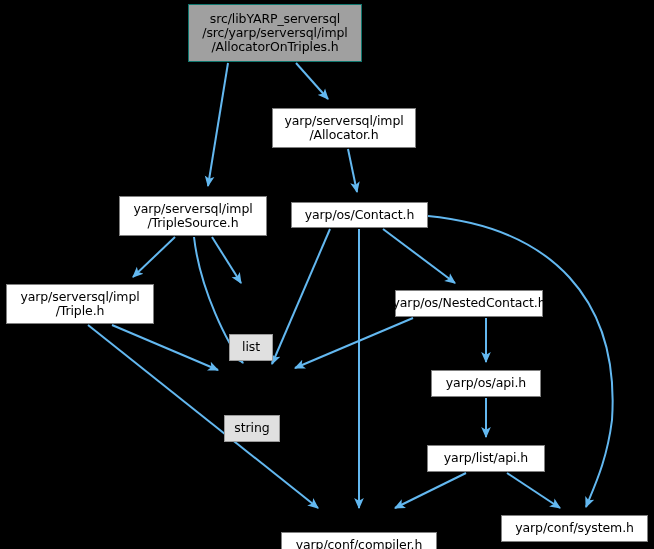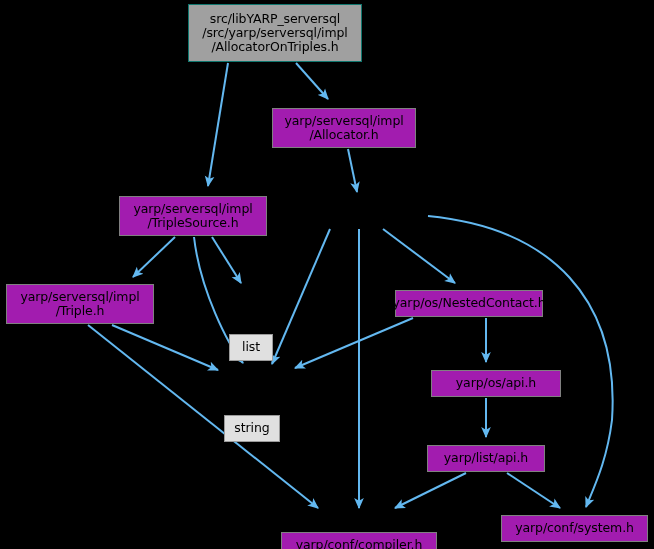--- a/index.html
+++ b/index.html
@@ -28,21 +28,21 @@
     box-sizing: border-box;
     display: flex;
     align-items: center;
     justify-content: center;
     text-align: center;
     line-height: 1.14;
     font-size: 12.5px;
     color: #000000;
     white-space: pre-line;
     border: 1px solid #808080;
-    background: #a21caf;
+    background: #ffffff;
     letter-spacing: -0.1px;
   }
   .node.root {
     background: #a0a0a0;
     border: 1px solid #0f766e;
   }
   .node.std {
     background: #e0e0e0;
     border: 1px solid #9a9a9a;
     margin-top: 44px;
@@ -91,39 +91,42 @@
   <div class="node" style="left:272px; top:108px; width:144px; height:40px;">
     <span class="label">yarp/serversql/impl
 /Allocator.h</span>
   </div>
 
   <div class="node" style="left:119px; top:196px; width:148px; height:40px;">
     <span class="label">yarp/serversql/impl
 /TripleSource.h</span>
   </div>
 
+  <div class="node" style="left:291px; top:202px; width:137px; height:26px;">
+    <span class="label">yarp/os/Contact.h</span>
+  </div>
 
   <div class="node" style="left:6px; top:284px; width:148px; height:40px;">
     <span class="label">yarp/serversql/impl
 /Triple.h</span>
   </div>
 
   <div class="node std" style="left:229px; top:290px; width:44px; height:27px;">
     <span class="label">list</span>
   </div>
 
   <div class="node" style="left:395px; top:290px; width:148px; height:27px;">
     <span class="label">yarp/os/NestedContact.h</span>
   </div>
 
   <div class="node std" style="left:224px; top:371px; width:56px; height:27px;">
     <span class="label">string</span>
   </div>
 
-  <div class="node" style="left:431px; top:370px; width:130px; height:27px;">
+  <div class="node" style="left:431px; top:370px; width:110px; height:27px;">
     <span class="label">yarp/os/api.h</span>
   </div>
 
   <div class="node" style="left:427px; top:445px; width:118px; height:27px;">
     <span class="label">yarp/list/api.h</span>
   </div>
 
   <div class="node" style="left:281px; top:532px; width:156px; height:27px;align-items:center;">
     <span class="label">yarp/conf/compiler.h</span>
   </div>

